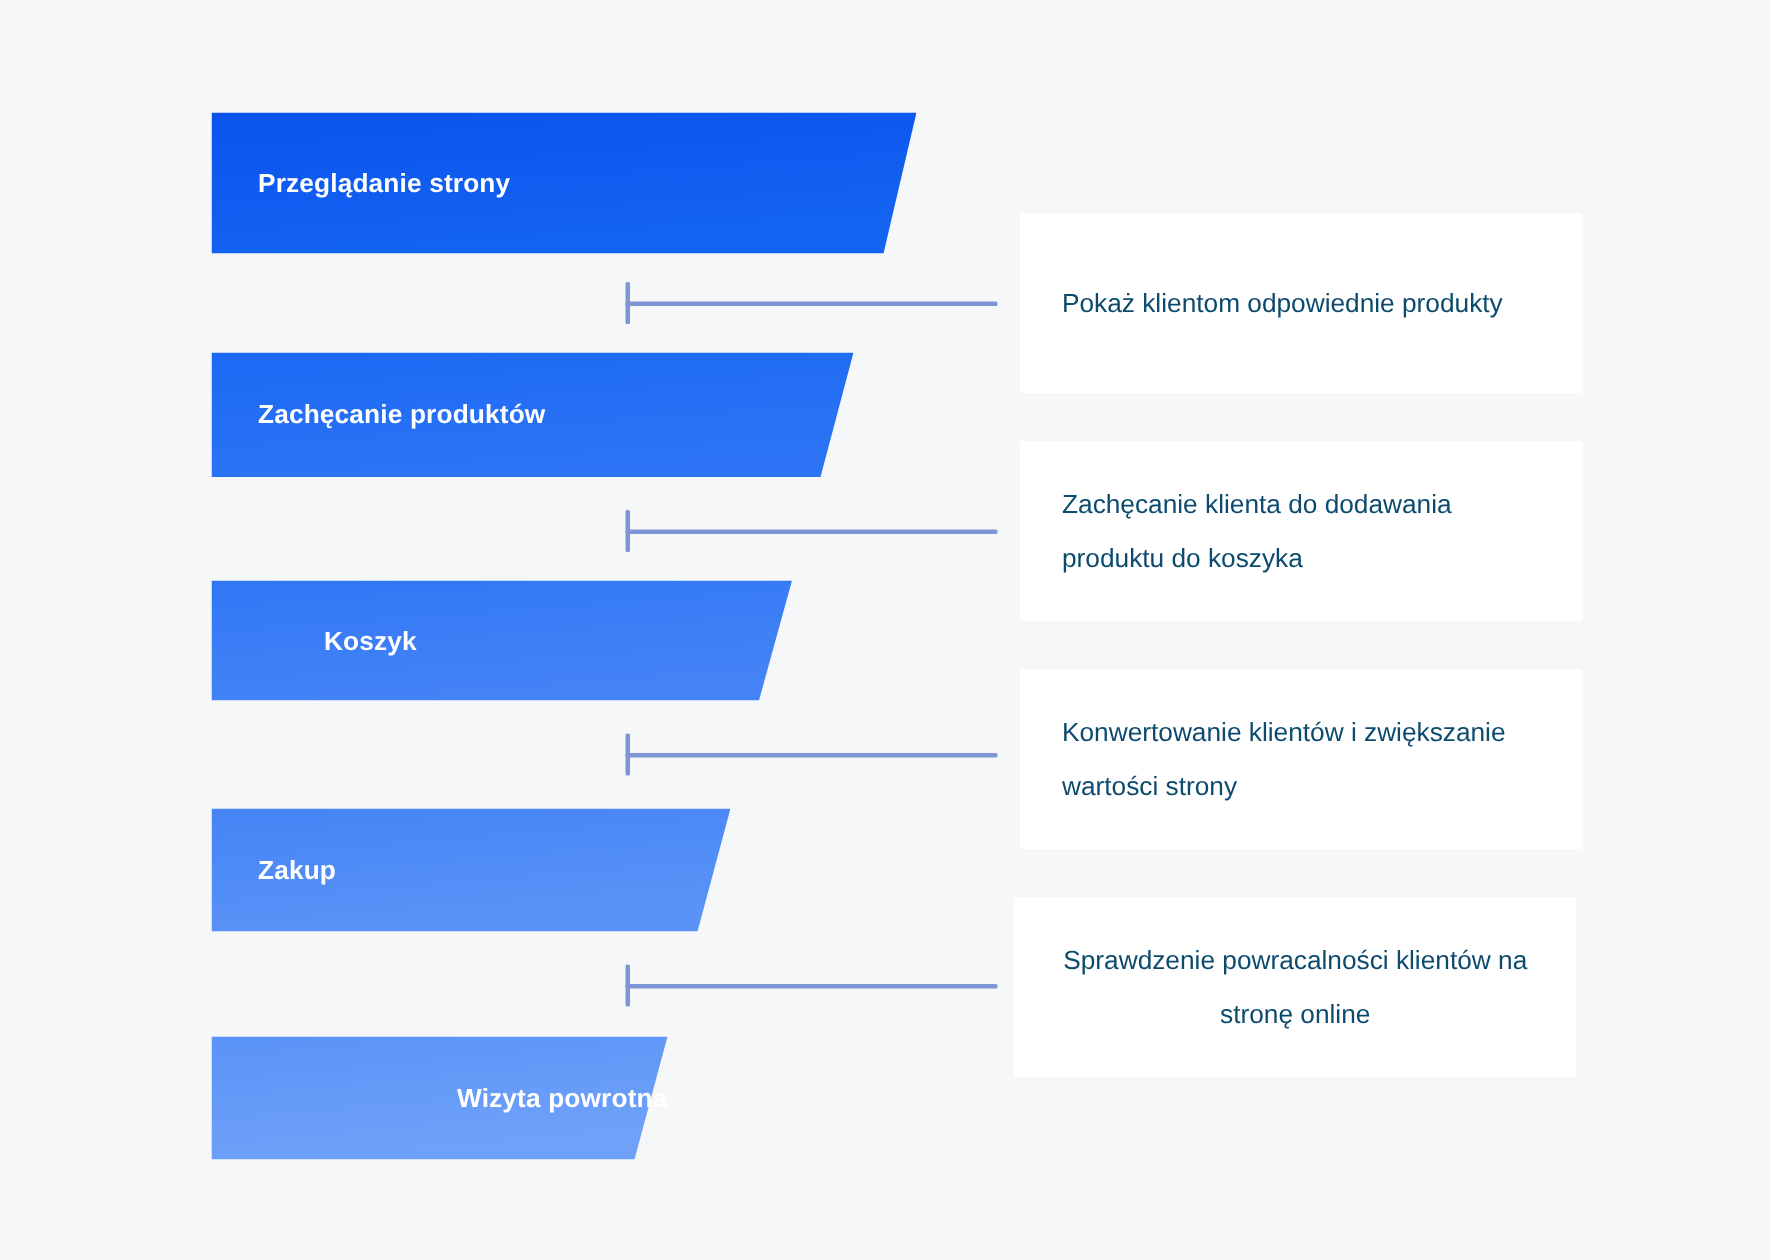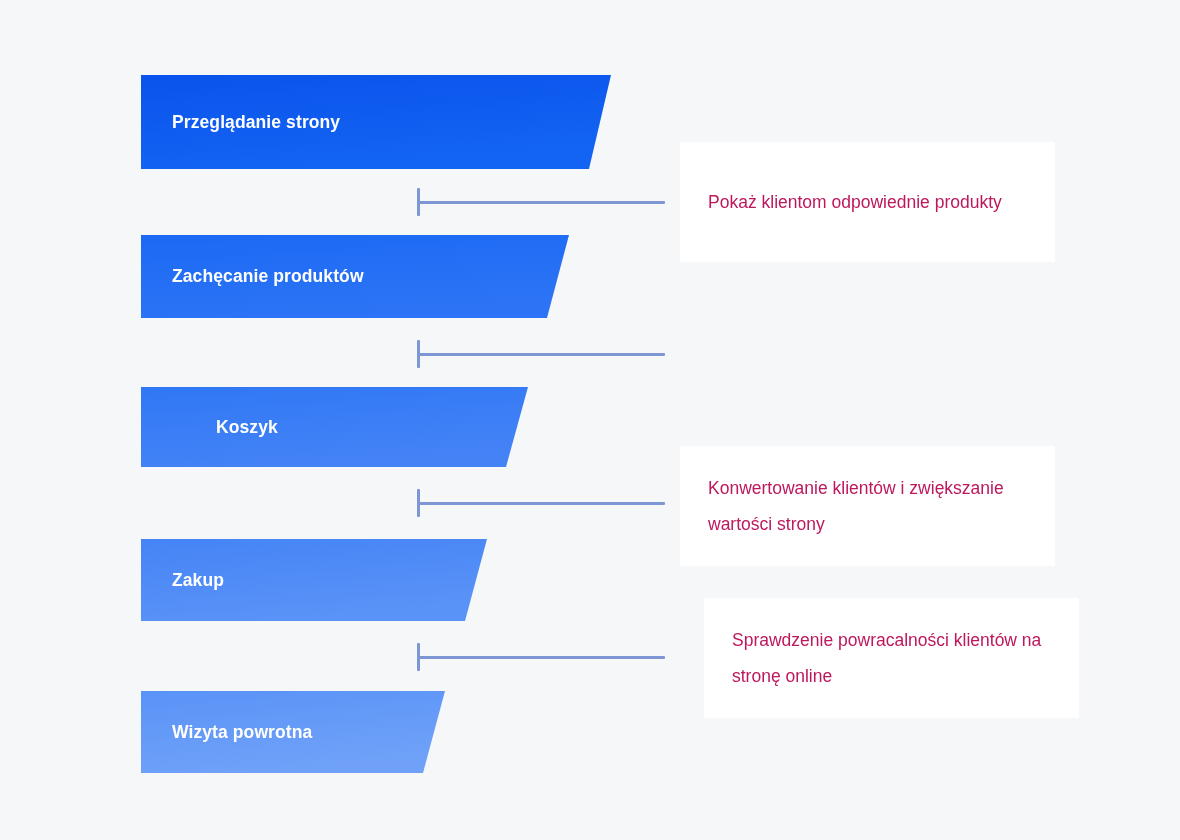--- a/index.html
+++ b/index.html
@@ -69,21 +69,21 @@
     position: absolute;
     background: #ffffff;
     box-sizing: border-box;
     display: flex;
     align-items: center;
     border-radius: 1px;
   }
   .info-card-text {
     font-size: 17.5px;
     line-height: 36px;
-    color: #be185d;
+    color: #0c4a6e;
     padding: 0 28px;
     font-weight: normal;
   }
 </style>
 </head>
 <body>
 
 <div id="funnel-diagram">
 
   <div class="stage" style="left:141px; top:75px; width:470px; height:94px;">
@@ -151,39 +151,42 @@
       <polygon points="0,0 346,0 324,82 0,82" fill="url(#grad4)"></polygon>
     </svg>
     <span class="stage-label">Zakup</span>
   </div>
 
   <div class="connector" style="left:417px; top:643px; width:248px; height:28px;">
     <div class="vtick"></div>
     <div class="hline" style="width:248px;"></div>
   </div>
 
-  <div class="stage" style="left:141px; top:691px; width:304px; height:82px;">
+  <div class="stage" style="left:141px; top:691px; width:304px; height:82px;justify-content:flex-end;">
     <svg class="stage-shape" viewBox="0 0 304 82" preserveAspectRatio="none">
       <defs>
         <linearGradient id="grad5" x1="0" y1="0" x2="0.35" y2="1">
           <stop offset="0%" stop-color="#5a93f7"></stop>
           <stop offset="100%" stop-color="#6fa1f8"></stop>
         </linearGradient>
       </defs>
       <polygon points="0,0 304,0 282,82 0,82" fill="url(#grad5)"></polygon>
     </svg>
     <span class="stage-label">Wizyta powrotna</span>
   </div>
 
   <div class="info-card" style="left:680px; top:142px; width:375px; height:120px;">
     <div class="info-card-text">Pokaż klientom odpowiednie produkty</div>
   </div>
 
+  <div class="info-card" style="left:680px; top:294px; width:375px; height:120px;">
+    <div class="info-card-text">Zachęcanie klienta do dodawania produktu do koszyka</div>
+  </div>
 
   <div class="info-card" style="left:680px; top:446px; width:375px; height:120px;">
     <div class="info-card-text">Konwertowanie klientów i zwiększanie wartości strony</div>
   </div>
 
-  <div class="info-card" style="left:704px; top:598px; width:375px; height:120px;">
+  <div class="info-card" style="left:676px; top:598px; width:375px; height:120px;text-align:center;">
     <div class="info-card-text">Sprawdzenie powracalności klientów na stronę online</div>
   </div>
 
 </div>
 
 </body></html>

